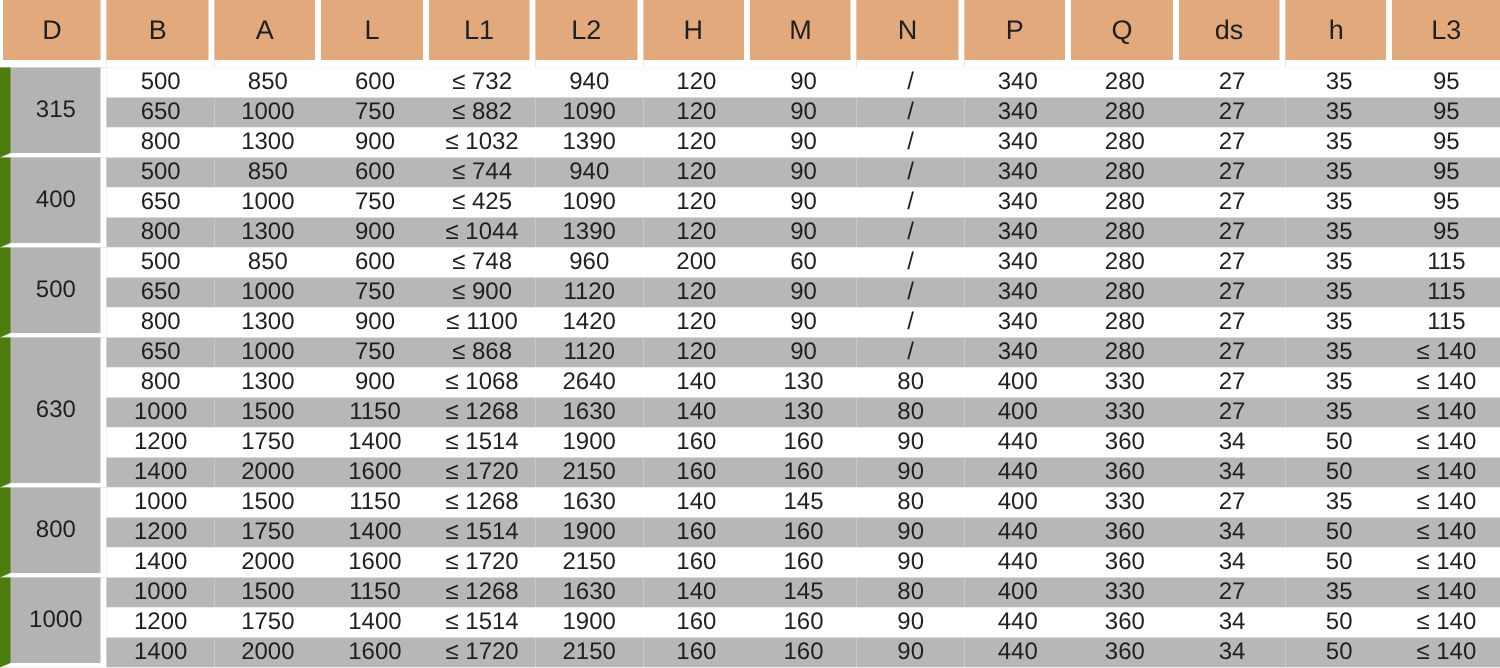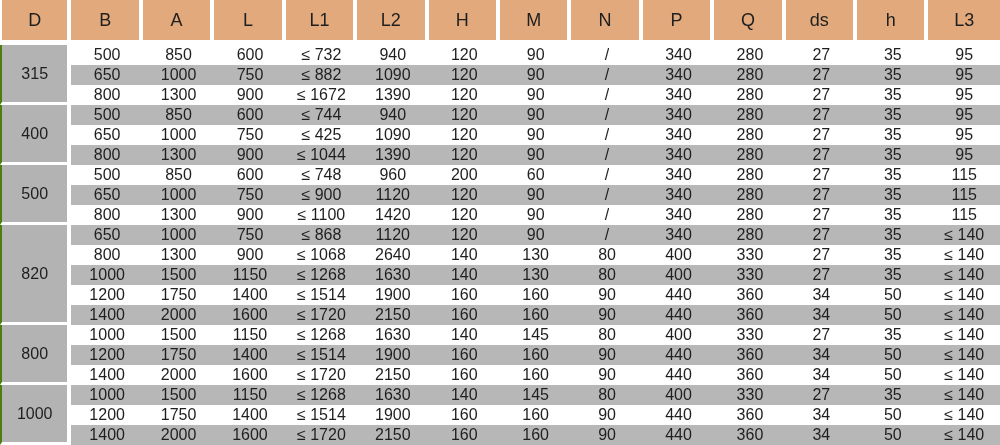--- a/index.html
+++ b/index.html
@@ -36,21 +36,21 @@
     font-size: 16px;
     line-height: 20px;
     color: var(--text-color, #1f1f1f);
     text-align: center;
     vertical-align: middle;
     white-space: nowrap;
   }
   td.group {
     background: var(--group-bg, #b3b3b3);
     border-right: 4px solid #fff;
-    border-left: 2px solid #4d7c0f;
+    border-left: 7px solid #4d7c0f;
     border-bottom: 3px solid #fff;
     font-size: 16px;
     margin-left: 44px;
   }
   tr.alt td.data { background: var(--row-alt-bg, #b7b7b7); }
   tr:not(.alt) td.data { background: #ffffff; }
 </style>
 </head>
 <body>
 
@@ -103,21 +103,21 @@
           <td class="data">340</td>
           <td class="data">280</td>
           <td class="data">27</td>
           <td class="data">35</td>
           <td class="data">95</td>
         </tr>
         <tr class="">
           <td class="data">800</td>
           <td class="data">1300</td>
           <td class="data">900</td>
-          <td class="data">≤ 1672</td>
+          <td class="data">≤ 1032</td>
           <td class="data">1390</td>
           <td class="data">120</td>
           <td class="data">90</td>
           <td class="data">/</td>
           <td class="data">340</td>
           <td class="data">280</td>
           <td class="data">27</td>
           <td class="data">35</td>
           <td class="data">95</td>
         </tr>
@@ -207,21 +207,21 @@
           <td class="data">120</td>
           <td class="data">90</td>
           <td class="data">/</td>
           <td class="data">340</td>
           <td class="data">280</td>
           <td class="data">27</td>
           <td class="data">35</td>
           <td class="data">115</td>
         </tr>
         <tr class="alt">
-          <td rowspan="5" class="group">820</td>
+          <td rowspan="5" class="group">630</td>
           <td class="data">650</td>
           <td class="data">1000</td>
           <td class="data">750</td>
           <td class="data">≤ 868</td>
           <td class="data">1120</td>
           <td class="data">120</td>
           <td class="data">90</td>
           <td class="data">/</td>
           <td class="data">340</td>
           <td class="data">280</td>

